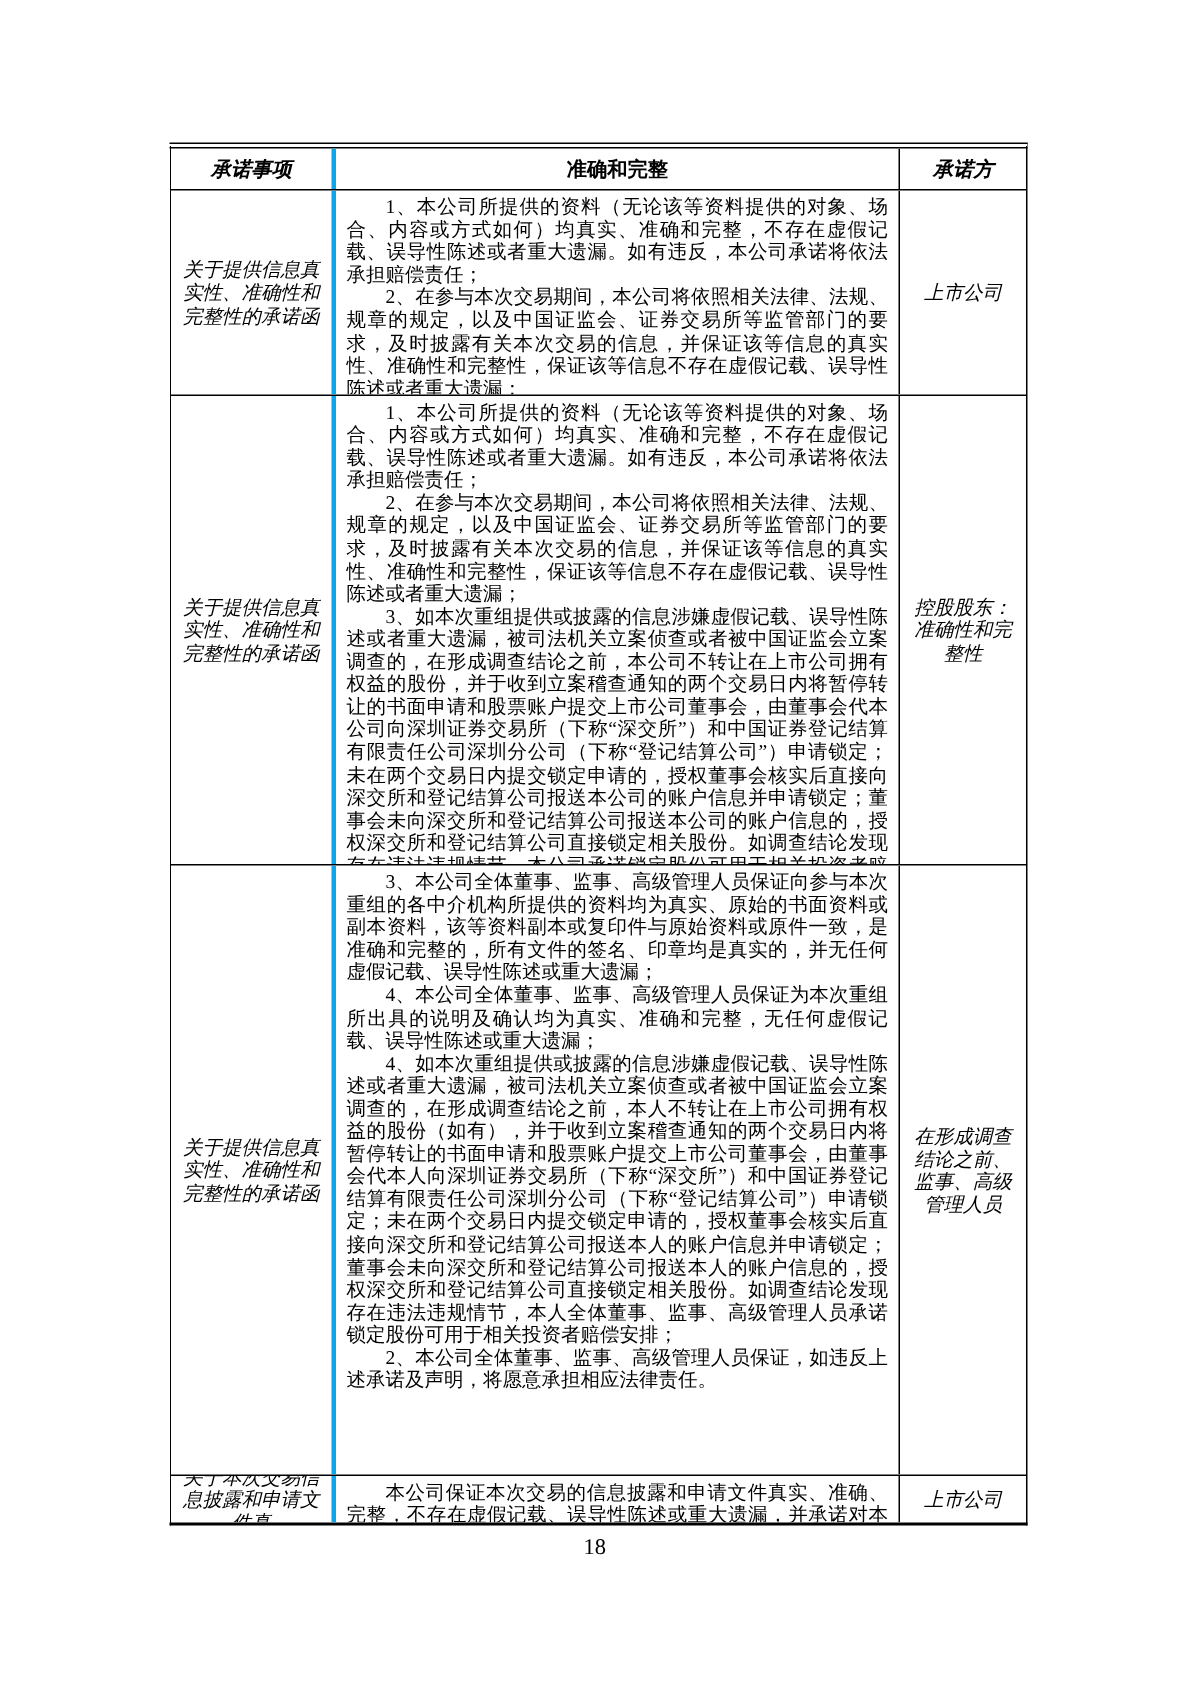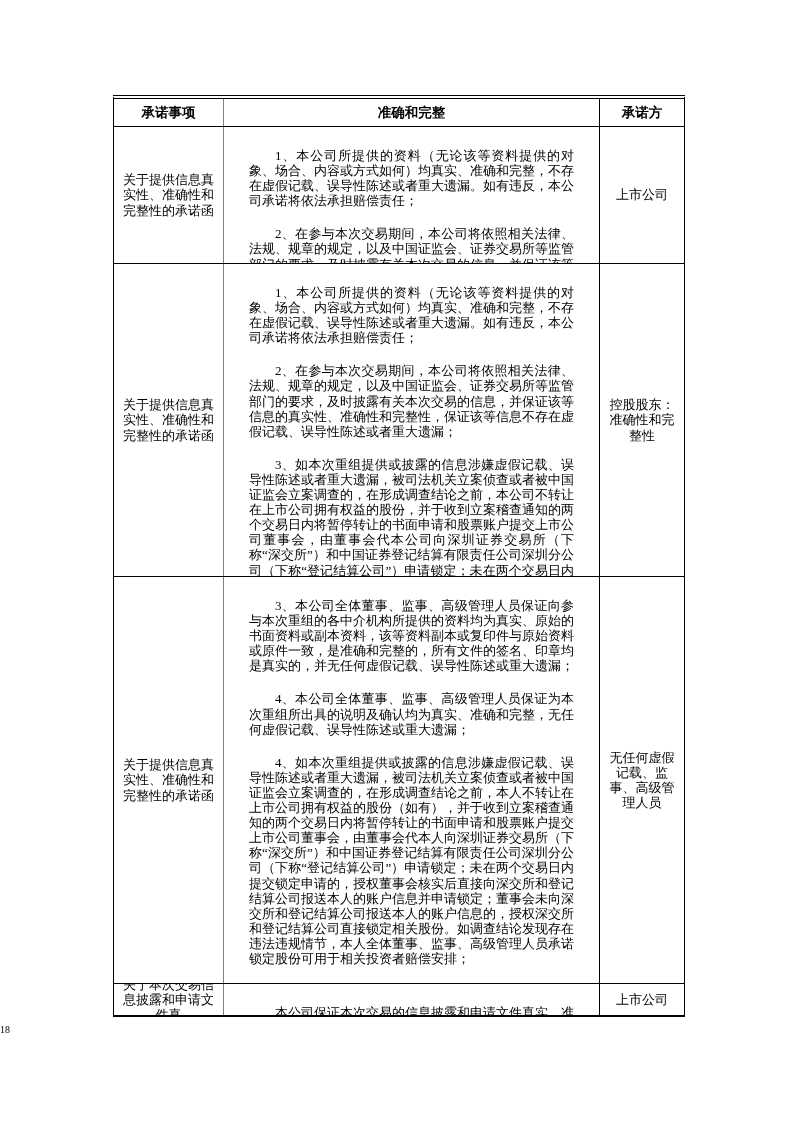--- a/index.html
+++ b/index.html
@@ -35,66 +35,69 @@
     overflow: hidden;
   }
   .tr:last-child { border-bottom: none; }
   .td {
     box-sizing: border-box;
     overflow: hidden;
   }
   .col-item {
     width: 110px;
     flex: 0 0 110px;
-    border-right: 1px solid #0ea5e9;
+    border-right: 3px solid #0ea5e9;
     display: flex;
     align-items: center;
     justify-content: center;
     text-align: center;
     padding: 2px 3px;
+    font-style: italic;
   }
   .col-content {
     width: 376px;
     flex: 0 0 376px;
     border-right: 1px solid #000;
     padding: 3px 7px 2px 7px;
     text-align: justify;
   }
   .col-party {
     flex: 1 1 auto;
     display: flex;
     align-items: center;
     justify-content: center;
     text-align: center;
     padding: 2px 4px;
+    font-style: italic;
   }
   .header-row { height: 28px; }
   .header-row .td {
     font-weight: bold;
     display: flex;
     align-items: center;
     justify-content: center;
     text-align: center;
     padding: 0;
     font-size: 13.5px;
   }
   .row-1 { height: 137px; }
   .row-2 { height: 313px; }
   .row-3 { height: 407px; }
   .row-4 { height: 31px; }
   p.para {
-    margin: 18px;
+    margin: 0;
     text-indent: 2em;
   }
   .page-number {
     position: absolute;
     top: 1024px;
     left: 0;
     width: 793px;
-    font-size: 10px;
+    text-align: center;
+    font-size: 15px;
   }
 </style>
 </head>
 <body>
 
 <div class="doc-table">
 
   <div class="tr header-row">
     <div class="td col-item">承诺事项</div>
     <div class="td col-content">准确和完整</div>
@@ -123,21 +126,21 @@
   </div>
 
   <div class="tr row-3">
     <div class="td col-item">关于提供信息真实性、准确性和完整性的承诺函</div>
     <div class="td col-content">
       <p class="para">3、本公司全体董事、监事、高级管理人员保证向参与本次重组的各中介机构所提供的资料均为真实、原始的书面资料或副本资料，该等资料副本或复印件与原始资料或原件一致，是准确和完整的，所有文件的签名、印章均是真实的，并无任何虚假记载、误导性陈述或重大遗漏；</p>
       <p class="para">4、本公司全体董事、监事、高级管理人员保证为本次重组所出具的说明及确认均为真实、准确和完整，无任何虚假记载、误导性陈述或重大遗漏；</p>
       <p class="para">4、如本次重组提供或披露的信息涉嫌虚假记载、误导性陈述或者重大遗漏，被司法机关立案侦查或者被中国证监会立案调查的，在形成调查结论之前，本人不转让在上市公司拥有权益的股份（如有），并于收到立案稽查通知的两个交易日内将暂停转让的书面申请和股票账户提交上市公司董事会，由董事会代本人向深圳证券交易所（下称“深交所”）和中国证券登记结算有限责任公司深圳分公司（下称“登记结算公司”）申请锁定；未在两个交易日内提交锁定申请的，授权董事会核实后直接向深交所和登记结算公司报送本人的账户信息并申请锁定；董事会未向深交所和登记结算公司报送本人的账户信息的，授权深交所和登记结算公司直接锁定相关股份。如调查结论发现存在违法违规情节，本人全体董事、监事、高级管理人员承诺锁定股份可用于相关投资者赔偿安排；</p>
       <p class="para">2、本公司全体董事、监事、高级管理人员保证，如违反上述承诺及声明，将愿意承担相应法律责任。</p>
     </div>
-    <div class="td col-party">无任何虚假记载、监事、高级管理人员</div>
+    <div class="td col-party">在形成调查结论之前、监事、高级管理人员</div>
   </div>
 
   <div class="tr row-4">
     <div class="td col-item">关于本次交易信息披露和申请文件真</div>
     <div class="td col-content">
       <p class="para">本公司保证本次交易的信息披露和申请文件真实、准确、完整，不存在虚假记载、误导性陈述或重大遗漏，并承诺对本次交易信息披露</p>
     </div>
     <div class="td col-party">上市公司</div>
   </div>
 

